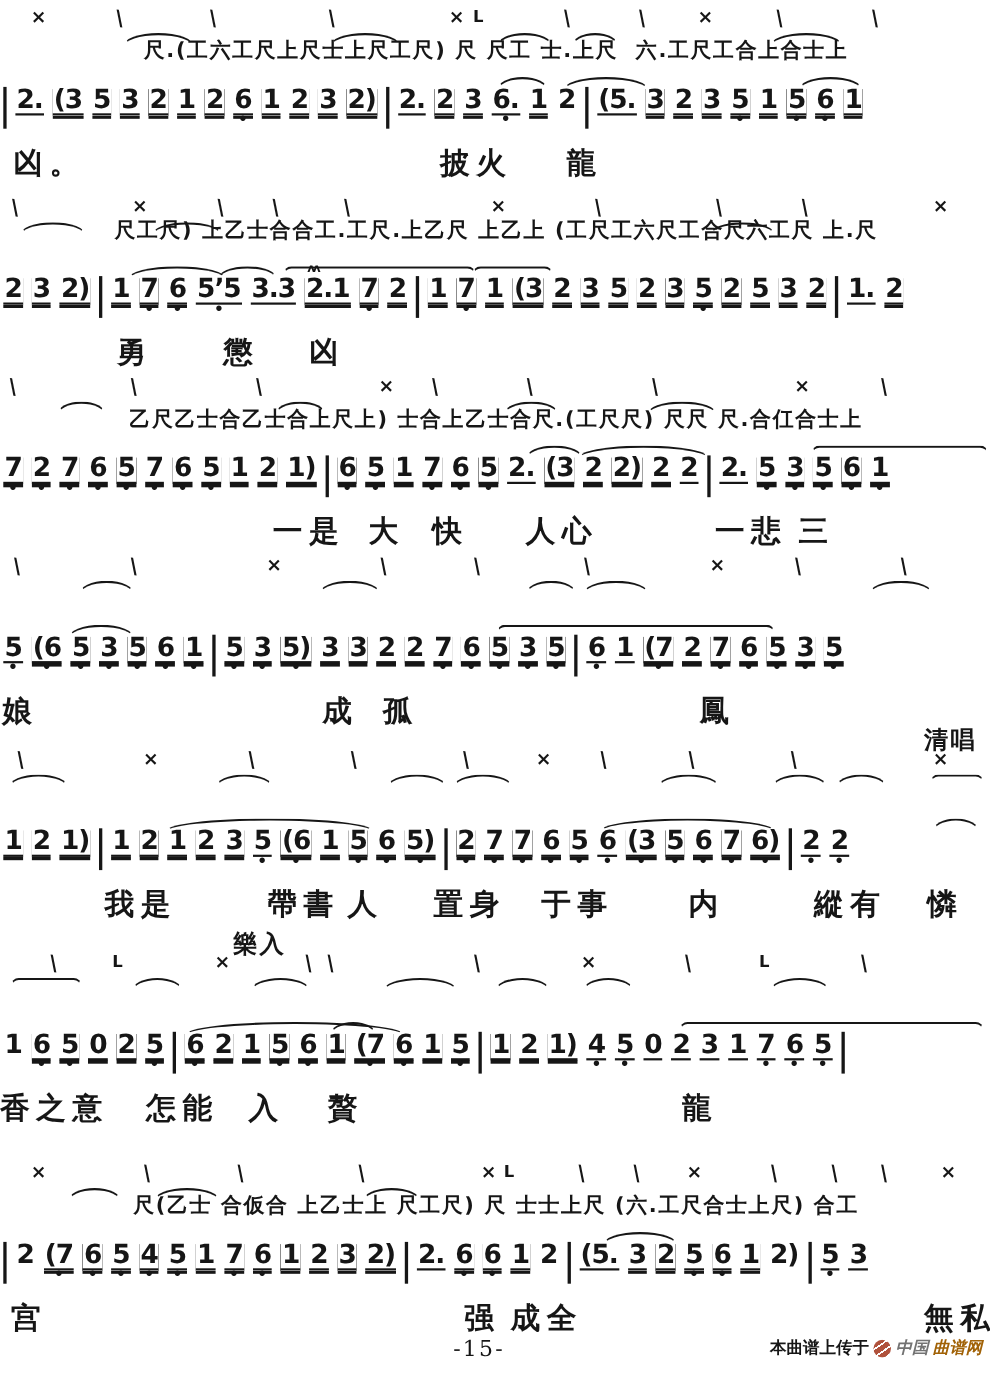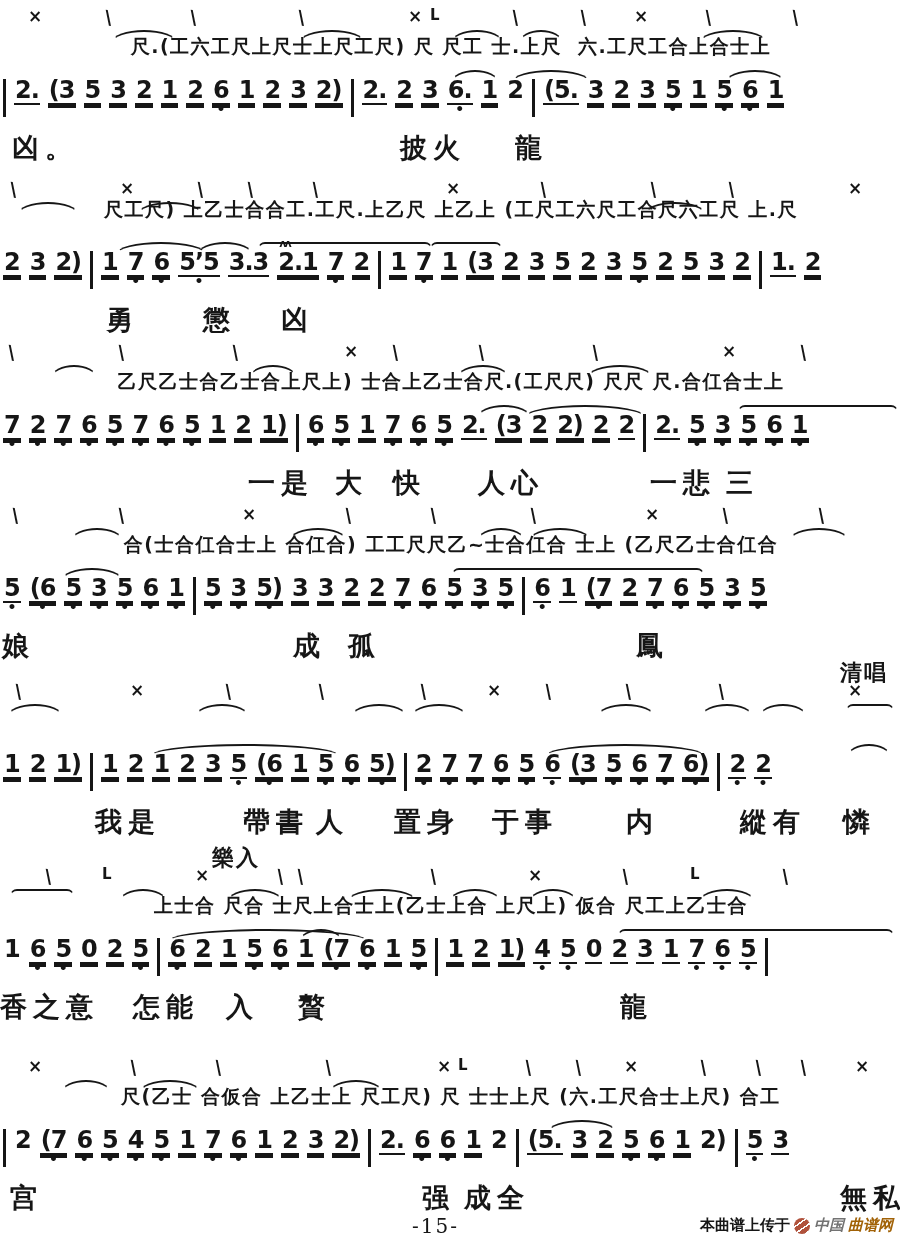--- a/index.html
+++ b/index.html
@@ -471,21 +471,20 @@
         <div class="mark x" style="left: 645px; top: 0px;">×</div>
         <div class="mark b" style="left: 722px; top: 0px;">\</div>
         <div class="mark b" style="left: 818px; top: 0px;">\</div>
         <div class="arc a" style="left: 72px; width: 48px; top: 22px;"></div>
         <div class="arc a" style="left: 290px; width: 54px; top: 22px;"></div>
         <div class="arc a" style="left: 478px; width: 44px; top: 22px;"></div>
         <div class="arc a" style="left: 530px; width: 58px; top: 22px;"></div>
         <div class="arc a" style="left: 790px; width: 56px; top: 22px;"></div>
         <div class="arc a" style="left: 62px; width: 58px; top: 62px;"></div>
         <div class="arc b" style="left: 452px; width: 250px; top: 62px;"></div>
-        <div class="gongche" style="top: 28px;">合(士合仜合士上 合仜合) 工工尺尺乙~士合仜合 士上 (乙尺乙士合仜合</div>
         <div class="jianpu" style="top: 70px;">
           <div class="note">
             <div class="digit u1">5</div>
             <div class="ndot">•</div>
           </div>
           <div class="note">
             <div class="digit u2">(6</div>
             <div class="ndot">•</div>
           </div>
           <div class="note">
@@ -760,21 +759,20 @@
         <div class="arc b" style="left: 10px; width: 62px; top: 46px;"></div>
         <div class="arc a" style="left: 120px; width: 44px; top: 46px;"></div>
         <div class="arc a" style="left: 228px; width: 52px; top: 46px;"></div>
         <div class="arc a" style="left: 348px; width: 66px; top: 46px;"></div>
         <div class="arc a" style="left: 450px; width: 48px; top: 46px;"></div>
         <div class="arc a" style="left: 530px; width: 44px; top: 46px;"></div>
         <div class="arc a" style="left: 700px; width: 52px; top: 46px;"></div>
         <div class="arc a" style="left: 168px; width: 198px; top: 86px;"></div>
         <div class="arc a" style="left: 300px; width: 40px; top: 86px;"></div>
         <div class="arc b" style="left: 618px; width: 274px; top: 86px;"></div>
-        <div class="gongche" style="top: 52px;">上士合 尺合 士尺上合士上(乙士上合 上尺上) 仮合 尺工上乙士合</div>
         <div class="jianpu" style="top: 94px;">
           <div class="note">
             <div class="digit u0">1</div>
             <div class="ndot"></div>
           </div>
           <div class="note">
             <div class="digit u2">6</div>
             <div class="ndot">•</div>
           </div>
           <div class="note">

